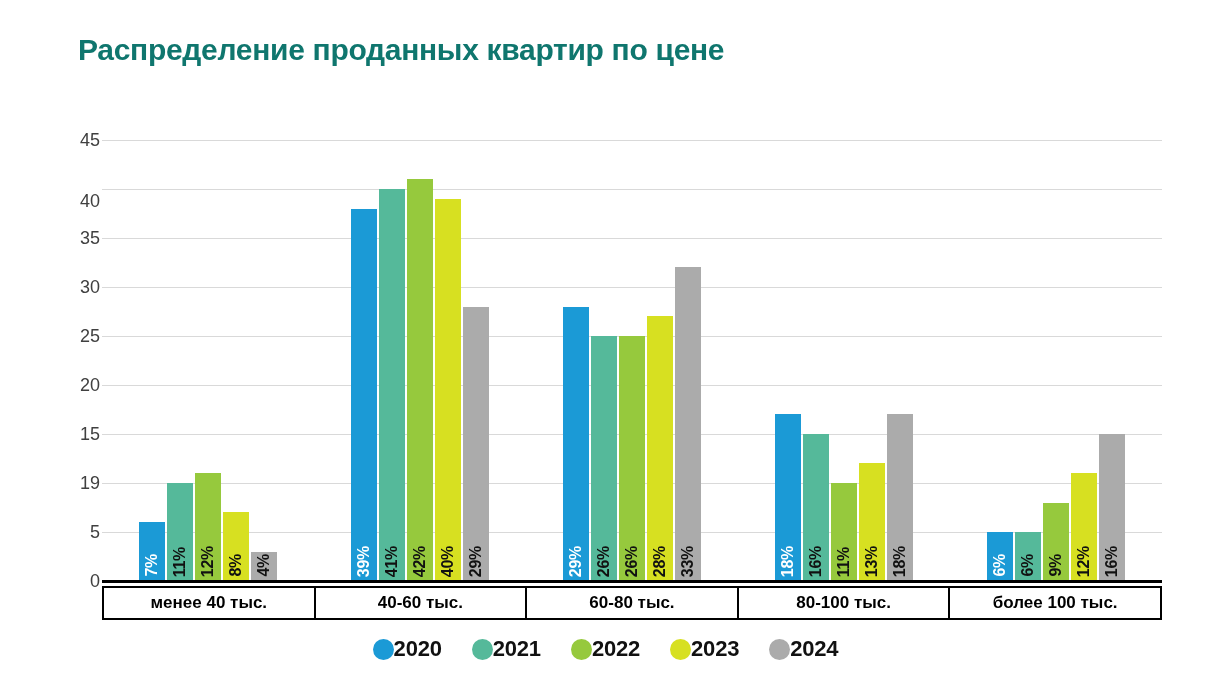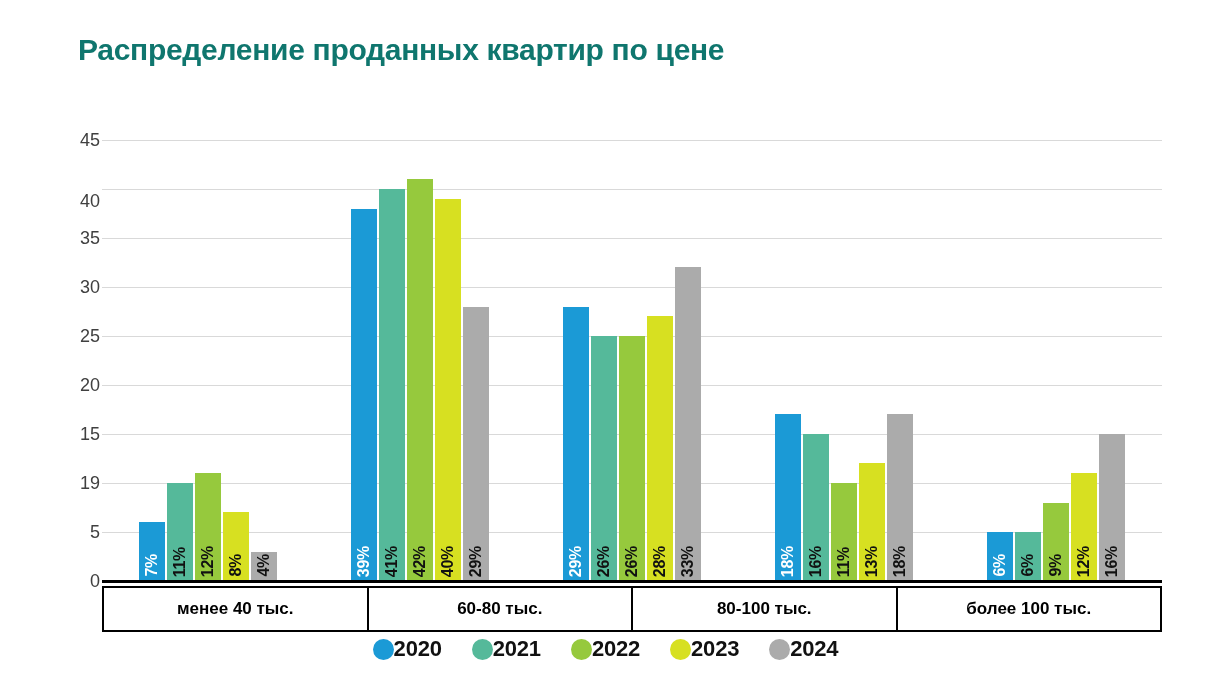--- a/index.html
+++ b/index.html
@@ -133,21 +133,21 @@
   }
   .bar-label.light { color: #ffffff; }
   .bar-label.dark  { color: #111111; }
 
   
   .cat-band {
     position: absolute;
     left: 102px;
     top: 586px;
     width: 1060px;
-    height: 46px;
+    height: 34px;
     display: flex;
     border: 2px solid #000000;
     box-sizing: border-box;
     background: #ffffff;
   }
   .cat-cell {
     flex: 1 1 0;
     display: flex;
     align-items: center;
     justify-content: center;
@@ -357,20 +357,21 @@
             </div>
           </div>
         </div>
       </div>
   </div>
 
   <div class="axis-line"></div>
 
   <div class="cat-band" id="cat-band">
       <div class="cat-cell">менее 40 тыс.</div>
+      <div class="cat-cell">40-60 тыс.</div>
       <div class="cat-cell">60-80 тыс.</div>
       <div class="cat-cell">80-100 тыс.</div>
       <div class="cat-cell">более 100 тыс.</div>
     </div>
 
   <div class="legend" id="legend">
       <div class="legend-item">
         <span class="legend-swatch" style="background: rgb(27, 154, 214);"></span>
         <span class="legend-label">2020</span>
       </div>

